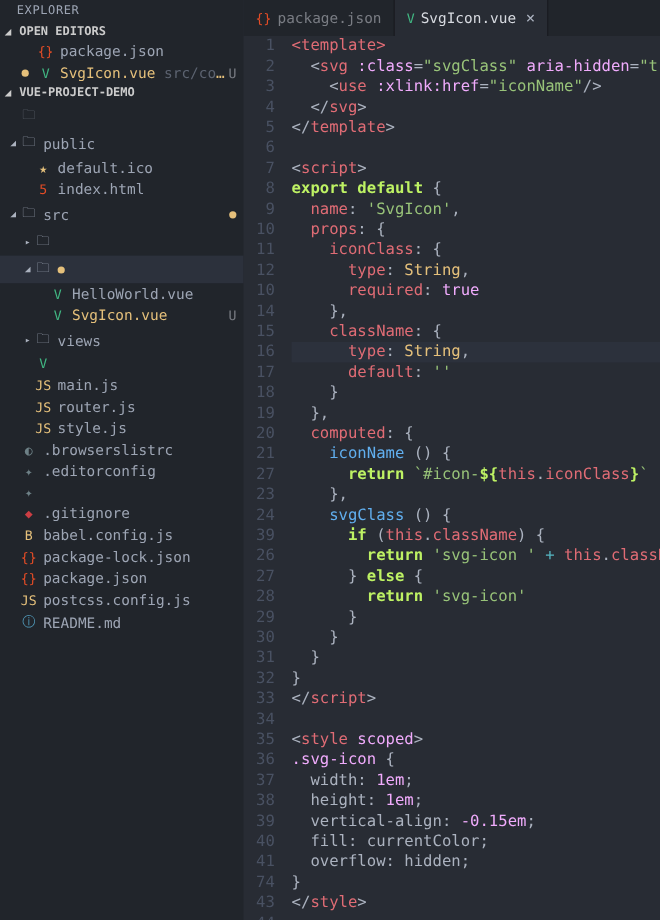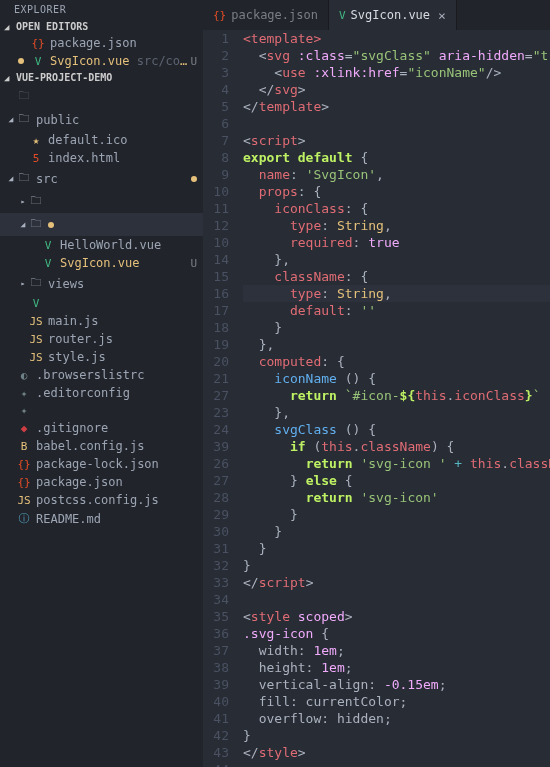--- a/index.html
+++ b/index.html
@@ -264,19 +264,19 @@
         <div>32</div>
         <div>33</div>
         <div>34</div>
         <div>35</div>
         <div>36</div>
         <div>37</div>
         <div>38</div>
         <div>39</div>
         <div>40</div>
         <div>41</div>
-        <div>42</div>
+        <div>74</div>
         <div>43</div>
         <div>44</div>
       </div>
     <div class="lines" id="lines"><div><span class="t-wh"></span><span class="t-red">&lt;template&gt;</span></div><div><span class="t-wh">  </span><span class="t-wh">&lt;</span><span class="t-red">svg</span><span class="t-wh"> </span><span class="t-or">:class</span><span class="t-wh">=</span><span class="t-gr">"svgClass"</span><span class="t-wh"> </span><span class="t-or">aria-hidden</span><span class="t-wh">=</span><span class="t-gr">"true"</span></div><div><span class="t-wh">    </span><span class="t-wh">&lt;</span><span class="t-red">use</span><span class="t-wh"> </span><span class="t-or">:xlink:href</span><span class="t-wh">=</span><span class="t-gr">"iconName"</span><span class="t-wh">/&gt;</span></div><div><span class="t-wh">  </span><span class="t-wh">&lt;/</span><span class="t-red">svg</span><span class="t-wh">&gt;</span></div><div><span class="t-wh"></span><span class="t-wh">&lt;/</span><span class="t-red">template</span><span class="t-wh">&gt;</span></div><div><span class=""></span></div><div><span class="t-wh"></span><span class="t-wh">&lt;</span><span class="t-red">script</span><span class="t-wh">&gt;</span></div><div><span class="t-wh"></span><span class="t-pu">export</span><span class="t-wh"> </span><span class="t-pu">default</span><span class="t-wh"> {</span></div><div><span class="t-wh">  </span><span class="t-red">name</span><span class="t-wh">: </span><span class="t-gr">'SvgIcon'</span><span class="t-wh">,</span></div><div><span class="t-wh">  </span><span class="t-red">props</span><span class="t-wh">: {</span></div><div><span class="t-wh">    </span><span class="t-red">iconClass</span><span class="t-wh">: {</span></div><div><span class="t-wh">      </span><span class="t-red">type</span><span class="t-wh">: </span><span class="t-ye">String</span><span class="t-wh">,</span></div><div><span class="t-wh">      </span><span class="t-red">required</span><span class="t-wh">: </span><span class="t-or">true</span></div><div><span class="t-wh">    },</span></div><div><span class="t-wh">    </span><span class="t-red">className</span><span class="t-wh">: {</span></div><div class="hl"><span class="t-wh">      </span><span class="t-red">type</span><span class="t-wh">: </span><span class="t-ye">String</span><span class="t-wh">,</span></div><div><span class="t-wh">      </span><span class="t-red">default</span><span class="t-wh">: </span><span class="t-gr">''</span></div><div><span class="t-wh">    }</span></div><div><span class="t-wh">  },</span></div><div><span class="t-wh">  </span><span class="t-red">computed</span><span class="t-wh">: {</span></div><div><span class="t-wh">    </span><span class="t-bl">iconName</span><span class="t-wh"> () {</span></div><div><span class="t-wh">      </span><span class="t-pu">return</span><span class="t-wh"> </span><span class="t-gr">`#icon-</span><span class="t-pu">${</span><span class="t-red">this</span><span class="t-wh">.</span><span class="t-red">iconClass</span><span class="t-pu">}</span><span class="t-gr">`</span></div><div><span class="t-wh">    },</span></div><div><span class="t-wh">    </span><span class="t-bl">svgClass</span><span class="t-wh"> () {</span></div><div><span class="t-wh">      </span><span class="t-pu">if</span><span class="t-wh"> (</span><span class="t-red">this</span><span class="t-wh">.</span><span class="t-red">className</span><span class="t-wh">) {</span></div><div><span class="t-wh">        </span><span class="t-pu">return</span><span class="t-wh"> </span><span class="t-gr">'svg-icon '</span><span class="t-wh"> </span><span class="t-cy">+</span><span class="t-wh"> </span><span class="t-red">this</span><span class="t-wh">.</span><span class="t-red">className</span></div><div><span class="t-wh">      } </span><span class="t-pu">else</span><span class="t-wh"> {</span></div><div><span class="t-wh">        </span><span class="t-pu">return</span><span class="t-wh"> </span><span class="t-gr">'svg-icon'</span></div><div><span class="t-wh">      }</span></div><div><span class="t-wh">    }</span></div><div><span class="t-wh">  }</span></div><div><span class="t-wh">}</span></div><div><span class="t-wh"></span><span class="t-wh">&lt;/</span><span class="t-red">script</span><span class="t-wh">&gt;</span></div><div><span class=""></span></div><div><span class="t-wh"></span><span class="t-wh">&lt;</span><span class="t-red">style</span><span class="t-wh"> </span><span class="t-or">scoped</span><span class="t-wh">&gt;</span></div><div><span class="t-wh"></span><span class="t-or">.svg-icon</span><span class="t-wh"> {</span></div><div><span class="t-wh">  </span><span class="t-wh">width: </span><span class="t-or">1em</span><span class="t-wh">;</span></div><div><span class="t-wh">  </span><span class="t-wh">height: </span><span class="t-or">1em</span><span class="t-wh">;</span></div><div><span class="t-wh">  </span><span class="t-wh">vertical-align: </span><span class="t-or">-0.15em</span><span class="t-wh">;</span></div><div><span class="t-wh">  </span><span class="t-wh">fill: currentColor;</span></div><div><span class="t-wh">  </span><span class="t-wh">overflow: hidden;</span></div><div><span class="t-wh">}</span></div><div><span class="t-wh"></span><span class="t-wh">&lt;/</span><span class="t-red">style</span><span class="t-wh">&gt;</span></div><div><span class=""></span></div></div>
   </div>
 </div>
 
 </body></html>

